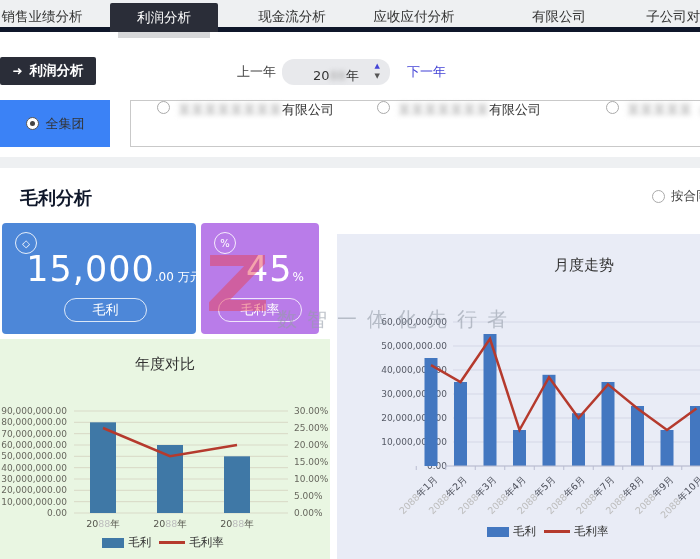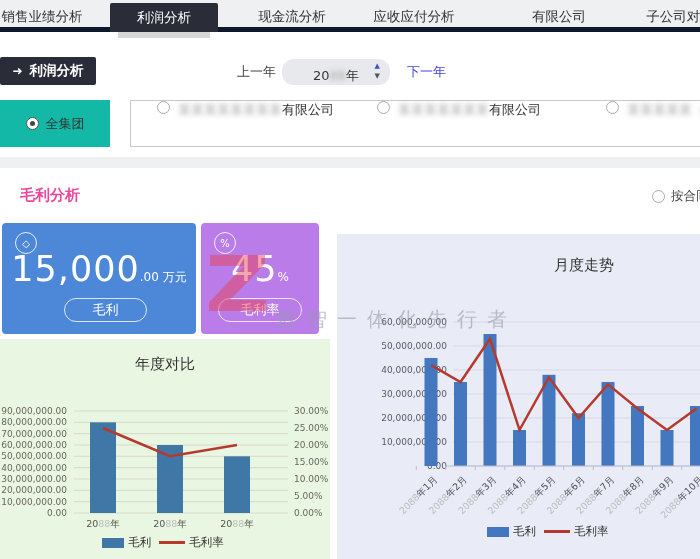--- a/index.html
+++ b/index.html
@@ -17,39 +17,39 @@
   .badge { position:absolute; left:0; top:57px; width:96px; height:28px; background:#2a2d38; color:#fff; border-radius:2px; display:flex; align-items:center; justify-content:center; gap:7px; font-size:13.5px; font-weight:bold; }
   .badge .arrow { font-size:12px; }
   .prev-year { position:absolute; left:237px; top:63px; font-size:13px; color:#444; cursor:pointer; }
   .year-select { position:absolute; left:282px; top:59px; width:108px; height:26px; background:#e8e9ec; border-radius:12px; display:flex; align-items:flex-end; justify-content:center; font-size:13px; color:#333; cursor:pointer; }
   .year-select .spin { position:absolute; right:10px; top:2px; display:flex; flex-direction:column; line-height:10px; font-size:7px; }
   .year-select .spin .up { color:#4444d6; }
   .year-select .spin .dn { color:#555; }
   .next-year { position:absolute; left:407px; top:63px; font-size:13px; color:#4444d6; cursor:pointer; }
 
   
-  .group-box { position:absolute; left:0; top:100px; width:110px; height:47px; background:#14b8a6; display:flex; align-items:center; justify-content:center; gap:7px; font-size:13px; color:#333; }
+  .group-box { position:absolute; left:0; top:100px; width:110px; height:47px; background:#3b82f6; display:flex; align-items:center; justify-content:center; gap:7px; font-size:13px; color:#333; }
   .company-box { position:absolute; left:130px; top:100px; width:600px; height:47px; background:#fff; border:1px solid #c9c9c9; }
   .radio { display:inline-block; width:13px; height:13px; border:1px solid #aaa; border-radius:50%; background:#fff; position:relative; flex:none; }
   .radio.on { border-color:#555; }
   .radio.on::after { content:""; position:absolute; left:3px; top:3px; width:5px; height:5px; border-radius:50%; background:#444; }
   .company-opt { position:absolute; top:0; height:45px; display:flex; gap:8px; font-size:13px; color:#333; white-space:nowrap; cursor:pointer; }
   .blur { filter:blur(2.5px); color:#a9a9a9; }
 
   
   .divider { position:absolute; left:0; top:157px; width:700px; height:11px; background:#eef0f2; }
-  .section-title { position:absolute; left:20px; top:186px; font-size:15px; font-weight:600; color:#ec4899;font-family:Liberation Serif, serif; }
+  .section-title { position:absolute; left:20px; top:186px; font-size:18px; font-weight:600; color:#0f172a;font-family:Liberation Serif, serif; }
   .mode-radio { position:absolute; left:652px; top:188px; display:flex; align-items:center; gap:6px; font-size:12.5px; color:#444; white-space:nowrap; cursor:pointer; }
 
   
   .kpi { position:absolute; top:223px; height:111px; border-radius:4px; color:#fff; }
   .kpi-blue { left:2px; width:194px; background:#4d87d8; }
   .kpi-purple { left:201px; width:118px; background:#b97ce9; }
   .kpi .icn { position:absolute; left:13px; top:9px; width:22px; height:22px; border:1px solid rgba(255,255,255,.85); border-radius:50%; display:flex; align-items:center; justify-content:center; font-size:10px; color:#fff; }
-  .kpi .bignum { position:absolute; left:0; width:100%; top:26px; text-align:center; white-space:nowrap; }
+  .kpi .bignum { position:absolute; left:15px; width:100%; top:26px; text-align:center; white-space:nowrap; }
   .kpi .bignum .big { font-size:35px; font-weight:400; letter-spacing:1px; }
   .kpi .bignum .small { font-size:12px; }
   .kpi .pill { position:absolute; top:75px; height:24px; border:1px solid rgba(255,255,255,.8); border-radius:12px; display:flex; align-items:center; justify-content:center; font-size:13px; color:#fff; cursor:pointer; }
   .kpi-blue .pill { left:62px; width:83px; }
   .kpi-purple .pill { left:17px; width:84px; }
 
   
   .panel { position:absolute; }
   .panel-annual { left:0; top:339px; width:330px; height:220px; background:#e9f6e2; }
   .panel-monthly { left:337px; top:234px; width:363px; height:416px; background:#e9ecf6; }

